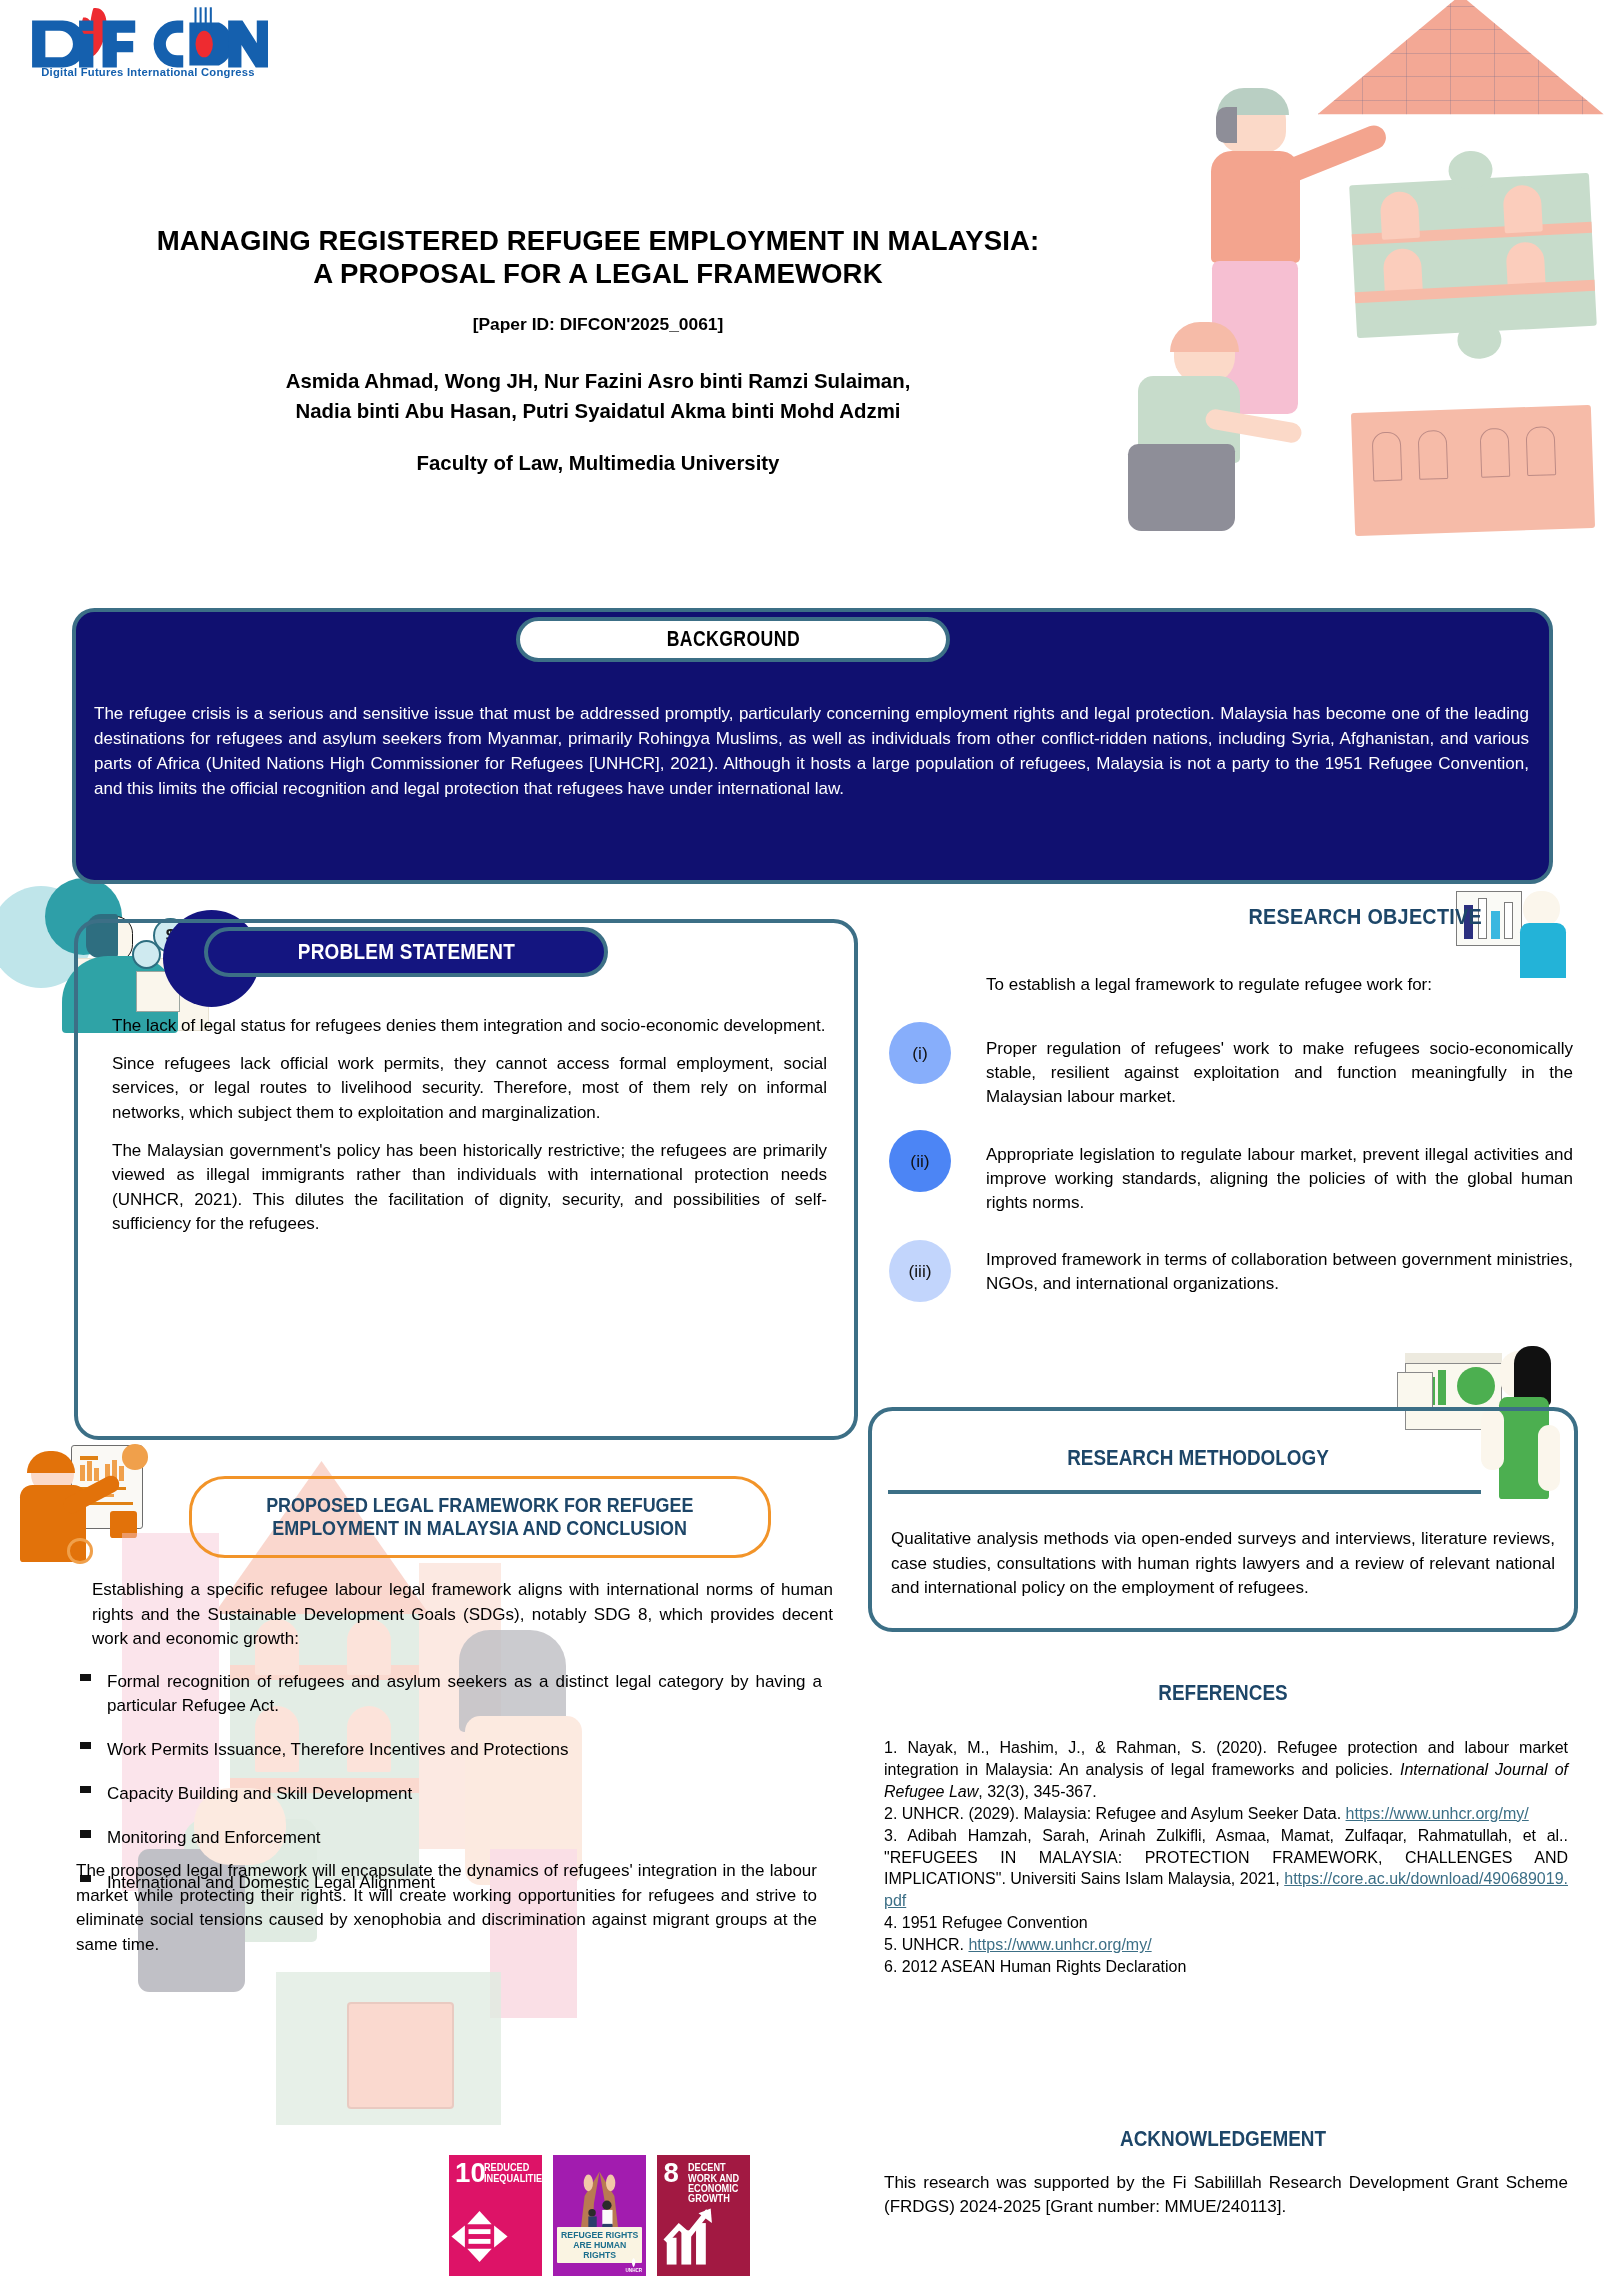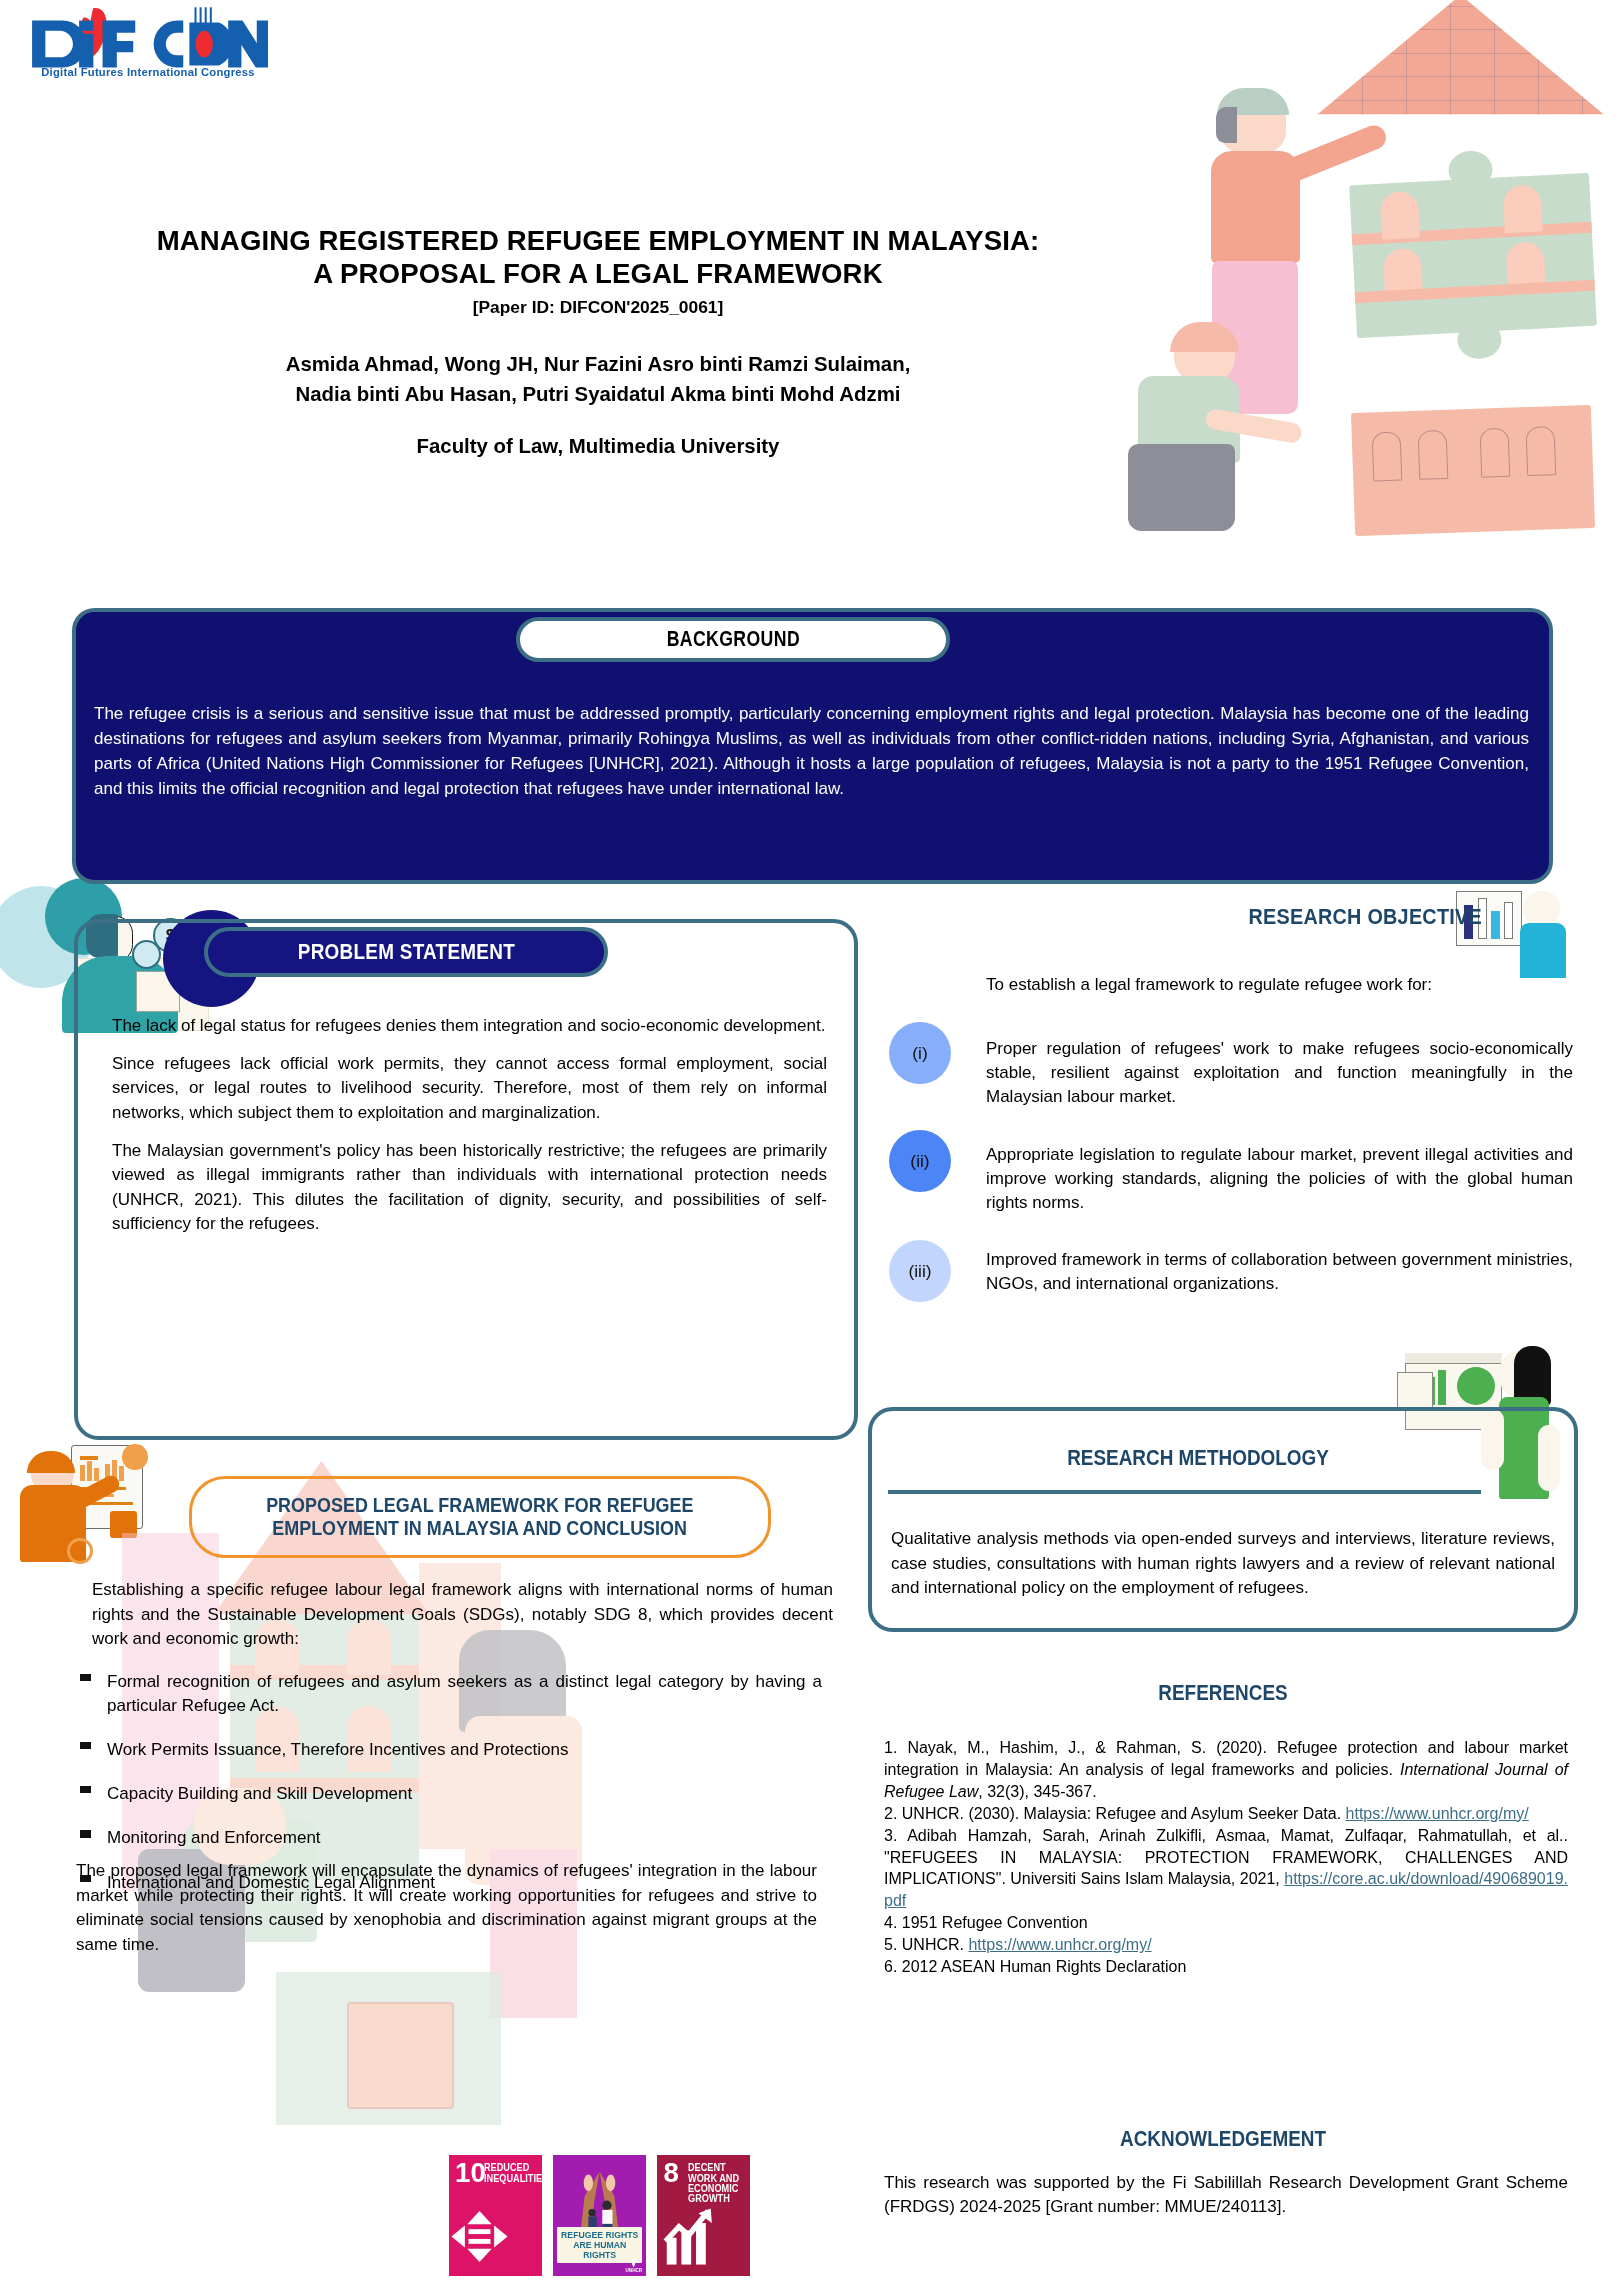--- a/index.html
+++ b/index.html
@@ -42,21 +42,21 @@
 
   
   .mural { position:absolute; opacity:.55; }
 
   
   #logo { position:absolute; left:28px; top:5.1px; width:240px; height:72px; }
   #title-block { position:absolute; left:72px; top:225px; width:1052px; text-align:center; }
   #poster-title {
     font-size: 27.6px; font-weight: bold; line-height: 1.18; letter-spacing:0.1px;
   }
-  #paper-id { font-size: 17.4px; font-weight: bold; margin-top: 7px; }
+  #paper-id { font-size: 17.4px; font-weight: bold; margin-top: 24px; }
   #authors { font-size: 20.4px; font-weight: bold; line-height:1.45; margin-top: 32px; }
   #affiliation { font-size: 20.4px; font-weight: bold; margin-top: 25.5px; }
 
   
   .panel-outline {
     position:absolute; border: 4.6px solid #3C6F86; border-radius: 24.5px; background: transparent;
   }
   .pill-head {
     position:absolute; border-radius: 510px; display:flex; align-items:center; justify-content:center;
     text-align:center;
@@ -396,21 +396,21 @@
   <li>International and Domestic Legal Alignment</li>
 </ul>
 <div id="plf-conclusion">The proposed legal framework will encapsulate the dynamics of refugees' integration in the labour market while protecting their rights. It will create working opportunities for refugees and strive to eliminate social tensions caused by xenophobia and discrimination against migrant groups at the same time.</div>
 
 <div id="refs-head">REFERENCES</div>
 <div id="refs-text">
   <span class="ref">
     <span>1.</span><span> Nayak, M., Hashim, J., &amp; Rahman, S. (2020). Refugee protection and labour market integration in Malaysia: An analysis of legal frameworks and policies. </span><span class="it">International Journal of Refugee Law</span><span>, 32(3), 345-367.</span>
   </span><br>
   <span class="ref">
-    <span>2.</span><span> UNHCR. (2030). Malaysia: Refugee and Asylum Seeker Data. </span><a class="lnk" href="#">https://www.unhcr.org/my/</a>
+    <span>2.</span><span> UNHCR. (2029). Malaysia: Refugee and Asylum Seeker Data. </span><a class="lnk" href="#">https://www.unhcr.org/my/</a>
   </span><br>
   <span class="ref">
     <span>3.</span><span> Adibah Hamzah, Sarah, Arinah Zulkifli, Asmaa, Mamat, Zulfaqar, Rahmatullah, et al.. "REFUGEES IN MALAYSIA: PROTECTION FRAMEWORK, CHALLENGES AND IMPLICATIONS". Universiti Sains Islam Malaysia, 2021, </span><a class="lnk" href="#">https://core.ac.uk/download/490689019.pdf</a>
   </span><br>
   <span class="ref">
     <span>4.</span><span> 1951 Refugee Convention</span>
   </span><br>
   <span class="ref">
     <span>5.</span><span> UNHCR. </span><a class="lnk" href="#">https://www.unhcr.org/my/</a>
   </span><br>

